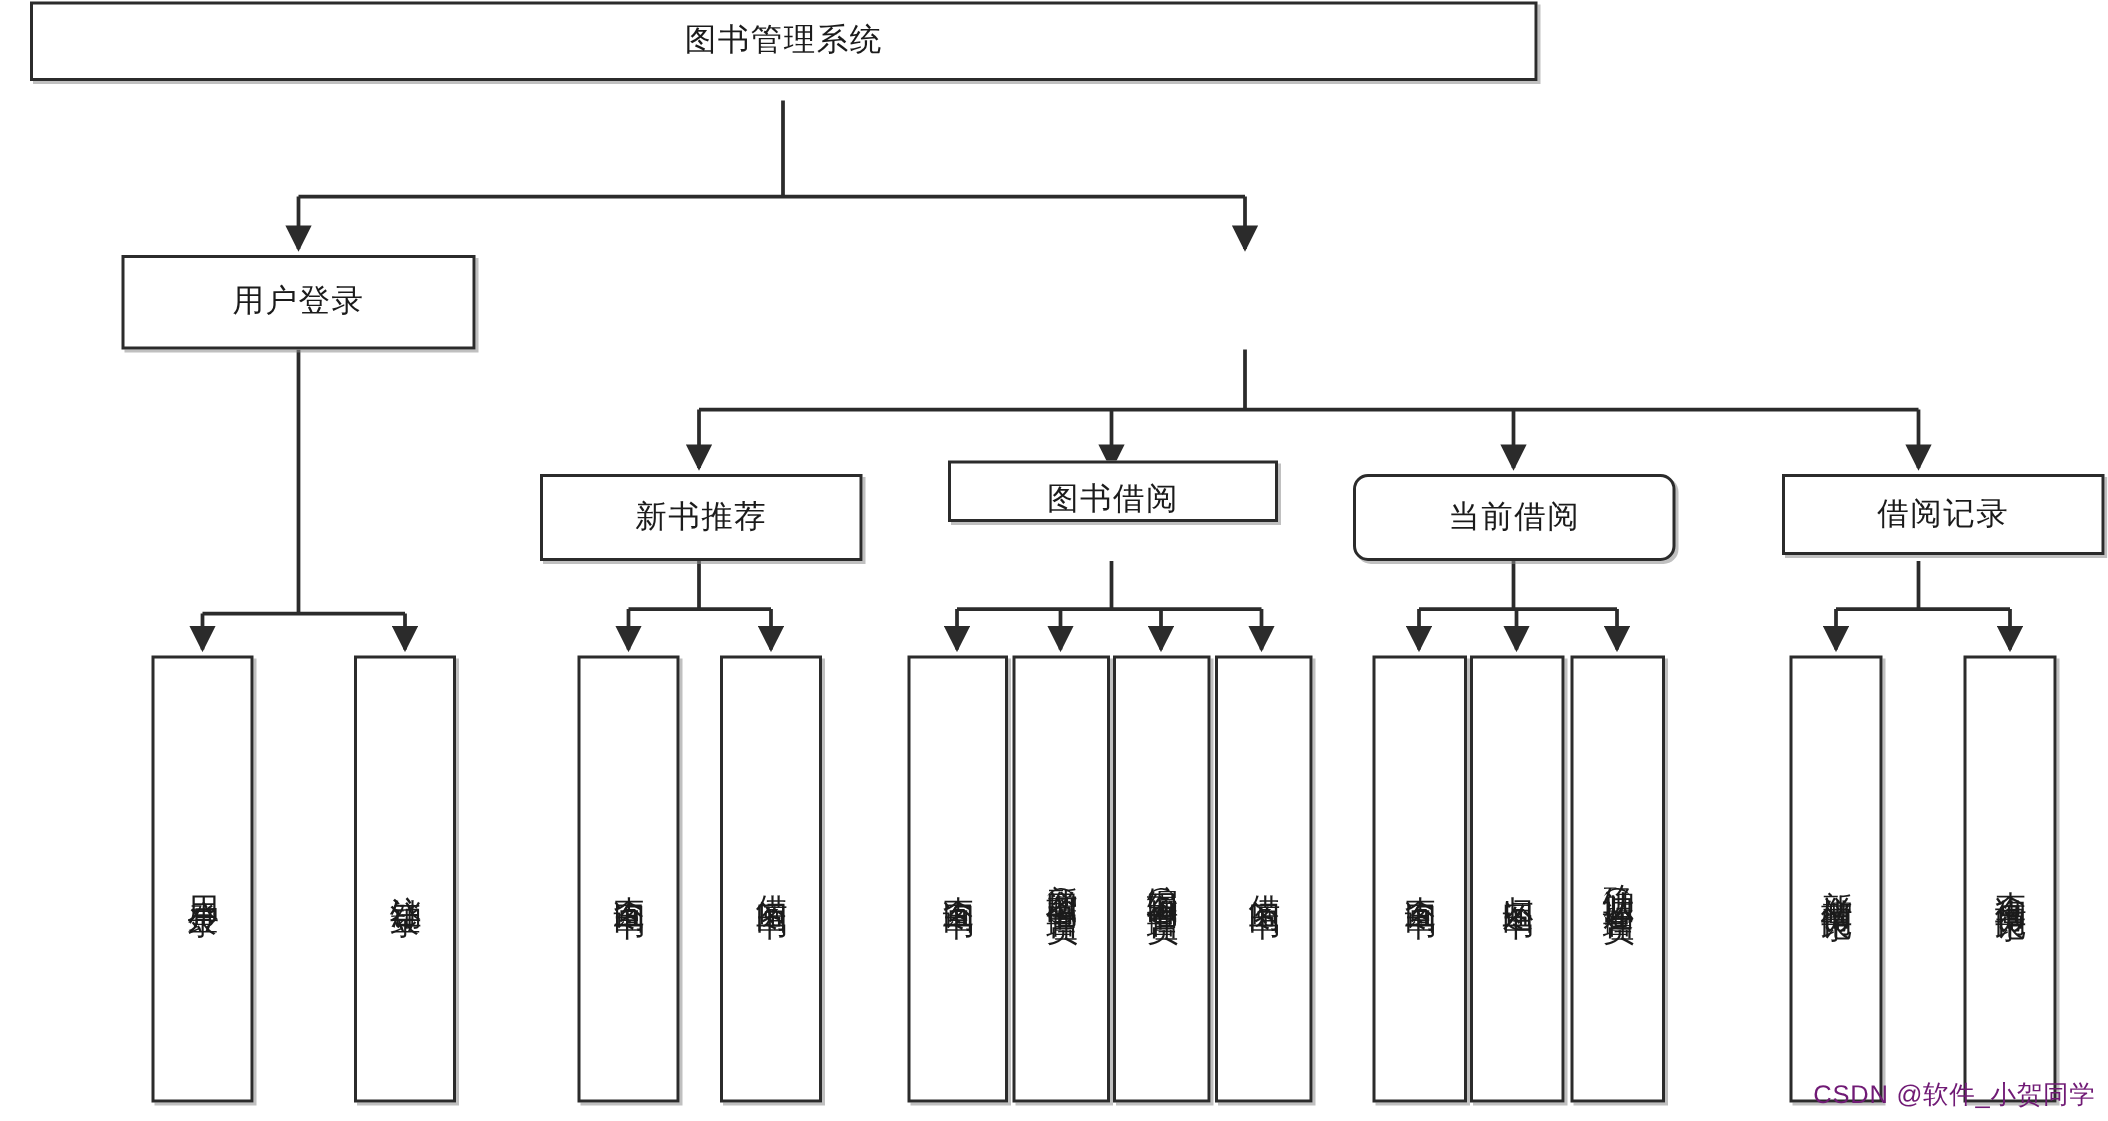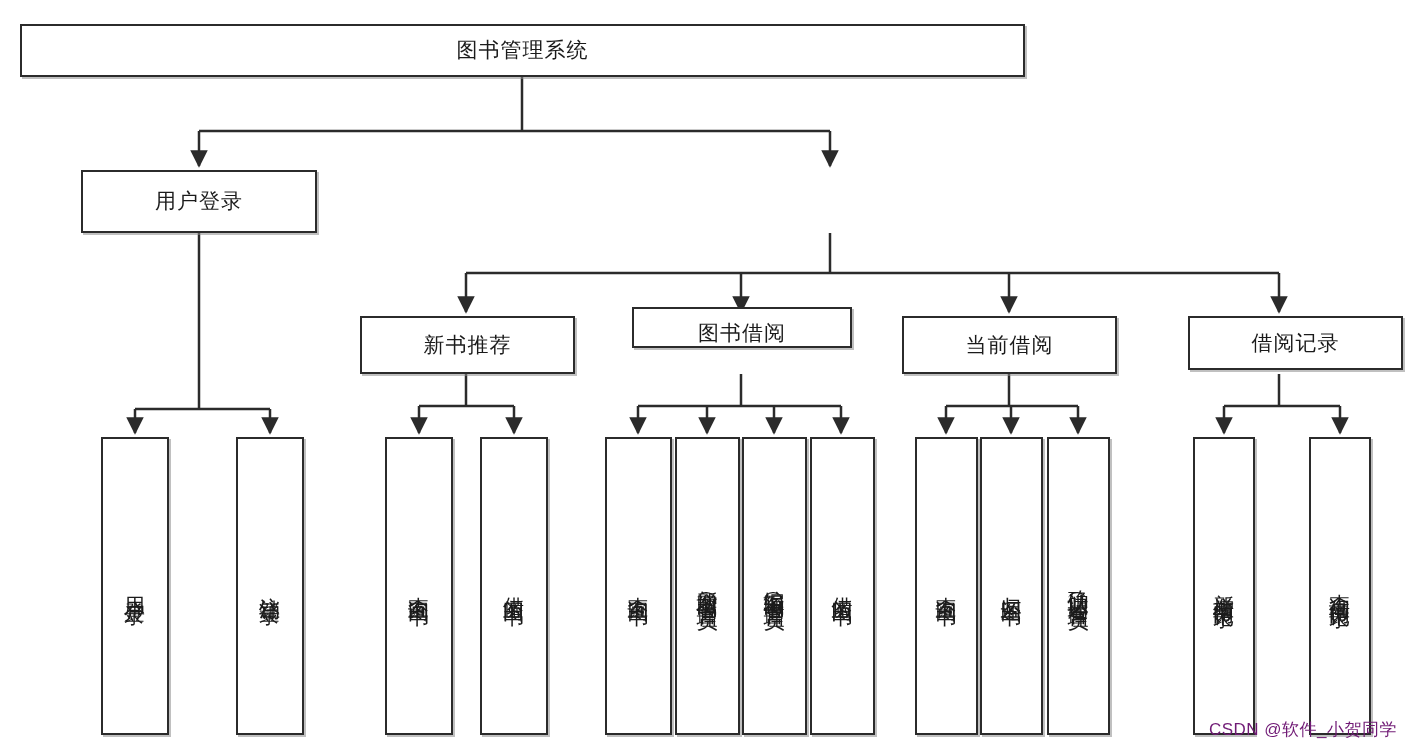--- a/index.html
+++ b/index.html
@@ -111,35 +111,35 @@
       <path d="M 1011 406 L 1011 433" marker-end="url(#arrow)"></path>
       <path d="M 1078 406 L 1078 433" marker-end="url(#arrow)"></path>
 
       <path d="M 1279 374 L 1279 406"></path>
       <path d="M 1224 406 L 1340 406"></path>
       <path d="M 1224 406 L 1224 433" marker-end="url(#arrow)"></path>
       <path d="M 1340 406 L 1340 433" marker-end="url(#arrow)"></path>
     </g>
   </svg>
 
-  <div class="node shadow" style="left:20px; top:24px; width:1005px; height:53px;">
+  <div class="node shadow" style="left:20px; top:1px; width:1005px; height:53px;">
     <span class="node-label">图书管理系统</span>
   </div>
 
   <div class="node shadow" style="left:81px; top:170px; width:236px; height:63px;">
     <span class="node-label">用户登录</span>
   </div>
 
   <div class="node shadow" style="left:360px; top:316px; width:215px; height:58px;">
     <span class="node-label">新书推荐</span>
   </div>
   <div class="node shadow" style="left:632px; top:307px; width:220px; height:41px;align-items:flex-end;">
     <span class="node-label">图书借阅</span>
   </div>
-  <div class="node shadow" style="left:902px; top:316px; width:215px; height:58px;">
+  <div class="node shadow" style="left:902px; top:316px; width:215px; height:58px;border-radius:10px;">
     <span class="node-label">当前借阅</span>
   </div>
   <div class="node shadow" style="left:1188px; top:316px; width:215px; height:54px;">
     <span class="node-label">借阅记录</span>
   </div>
 
   <div class="node vertical shadow" style="left:101px; top:437px; width:68px; height:298px;">
     <span class="node-label">用户登录</span>
   </div>
   <div class="node vertical shadow" style="left:236px; top:437px; width:68px; height:298px;">

